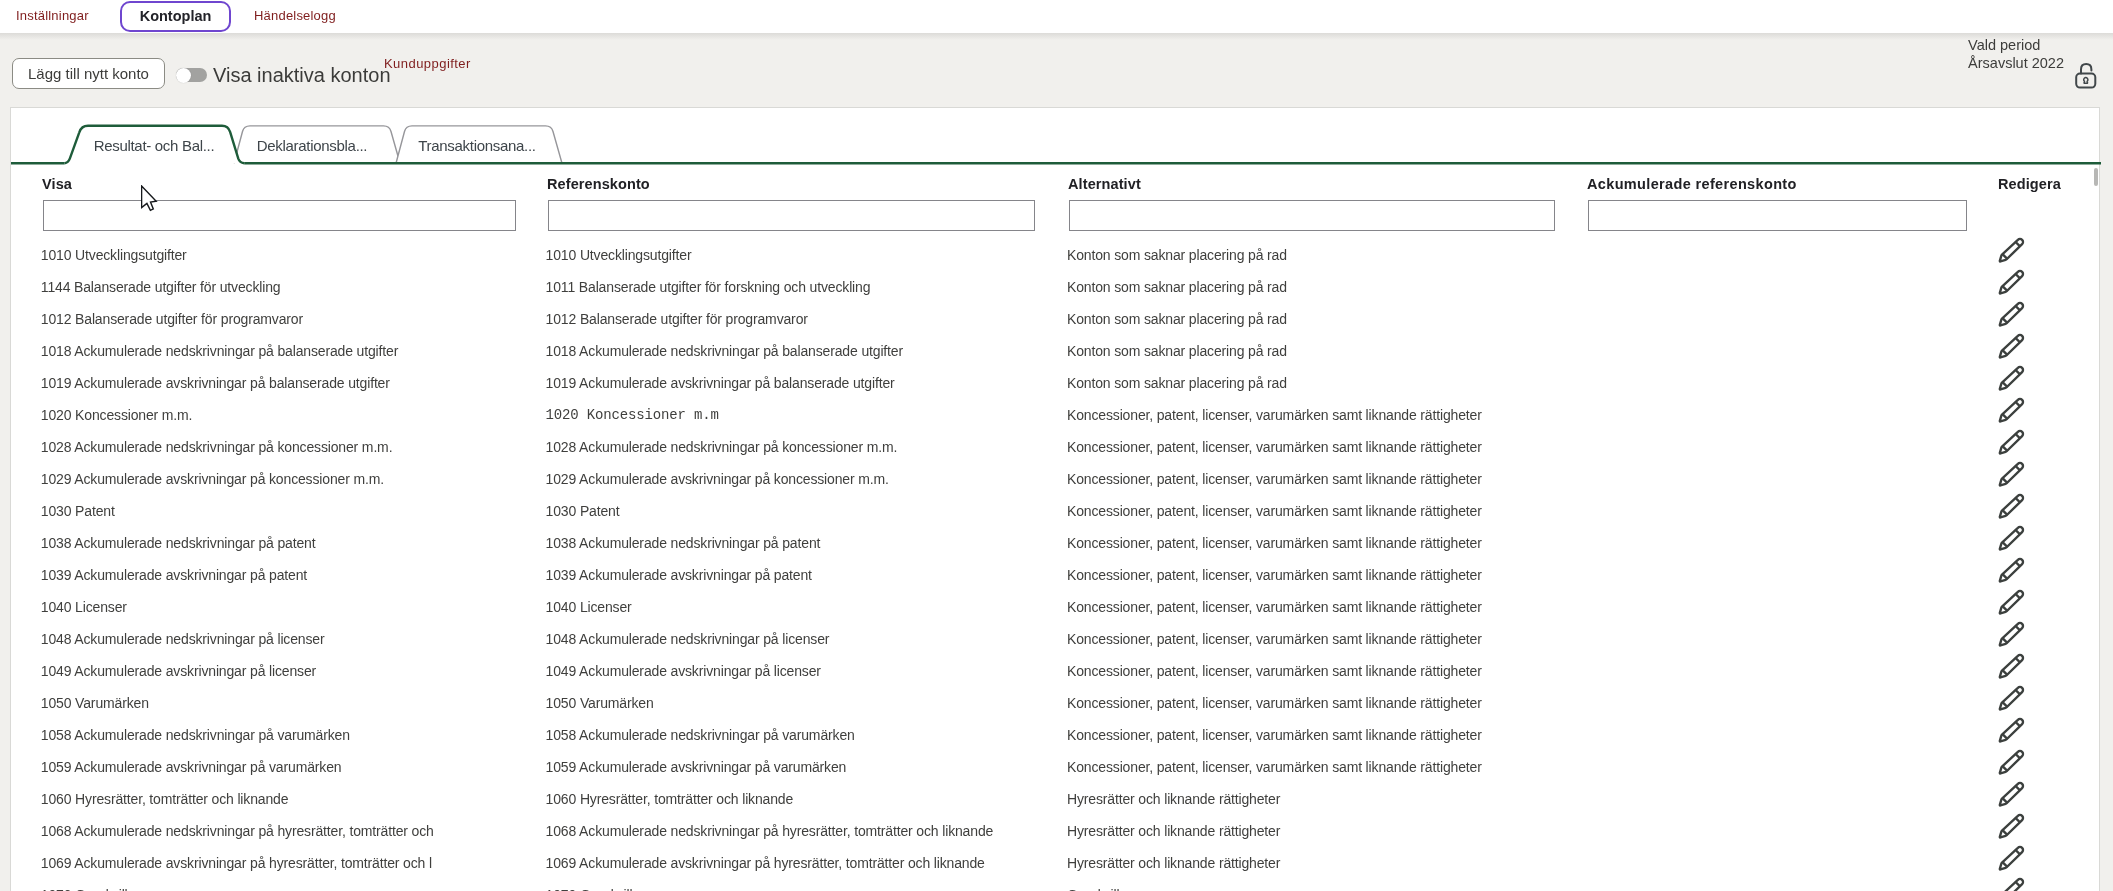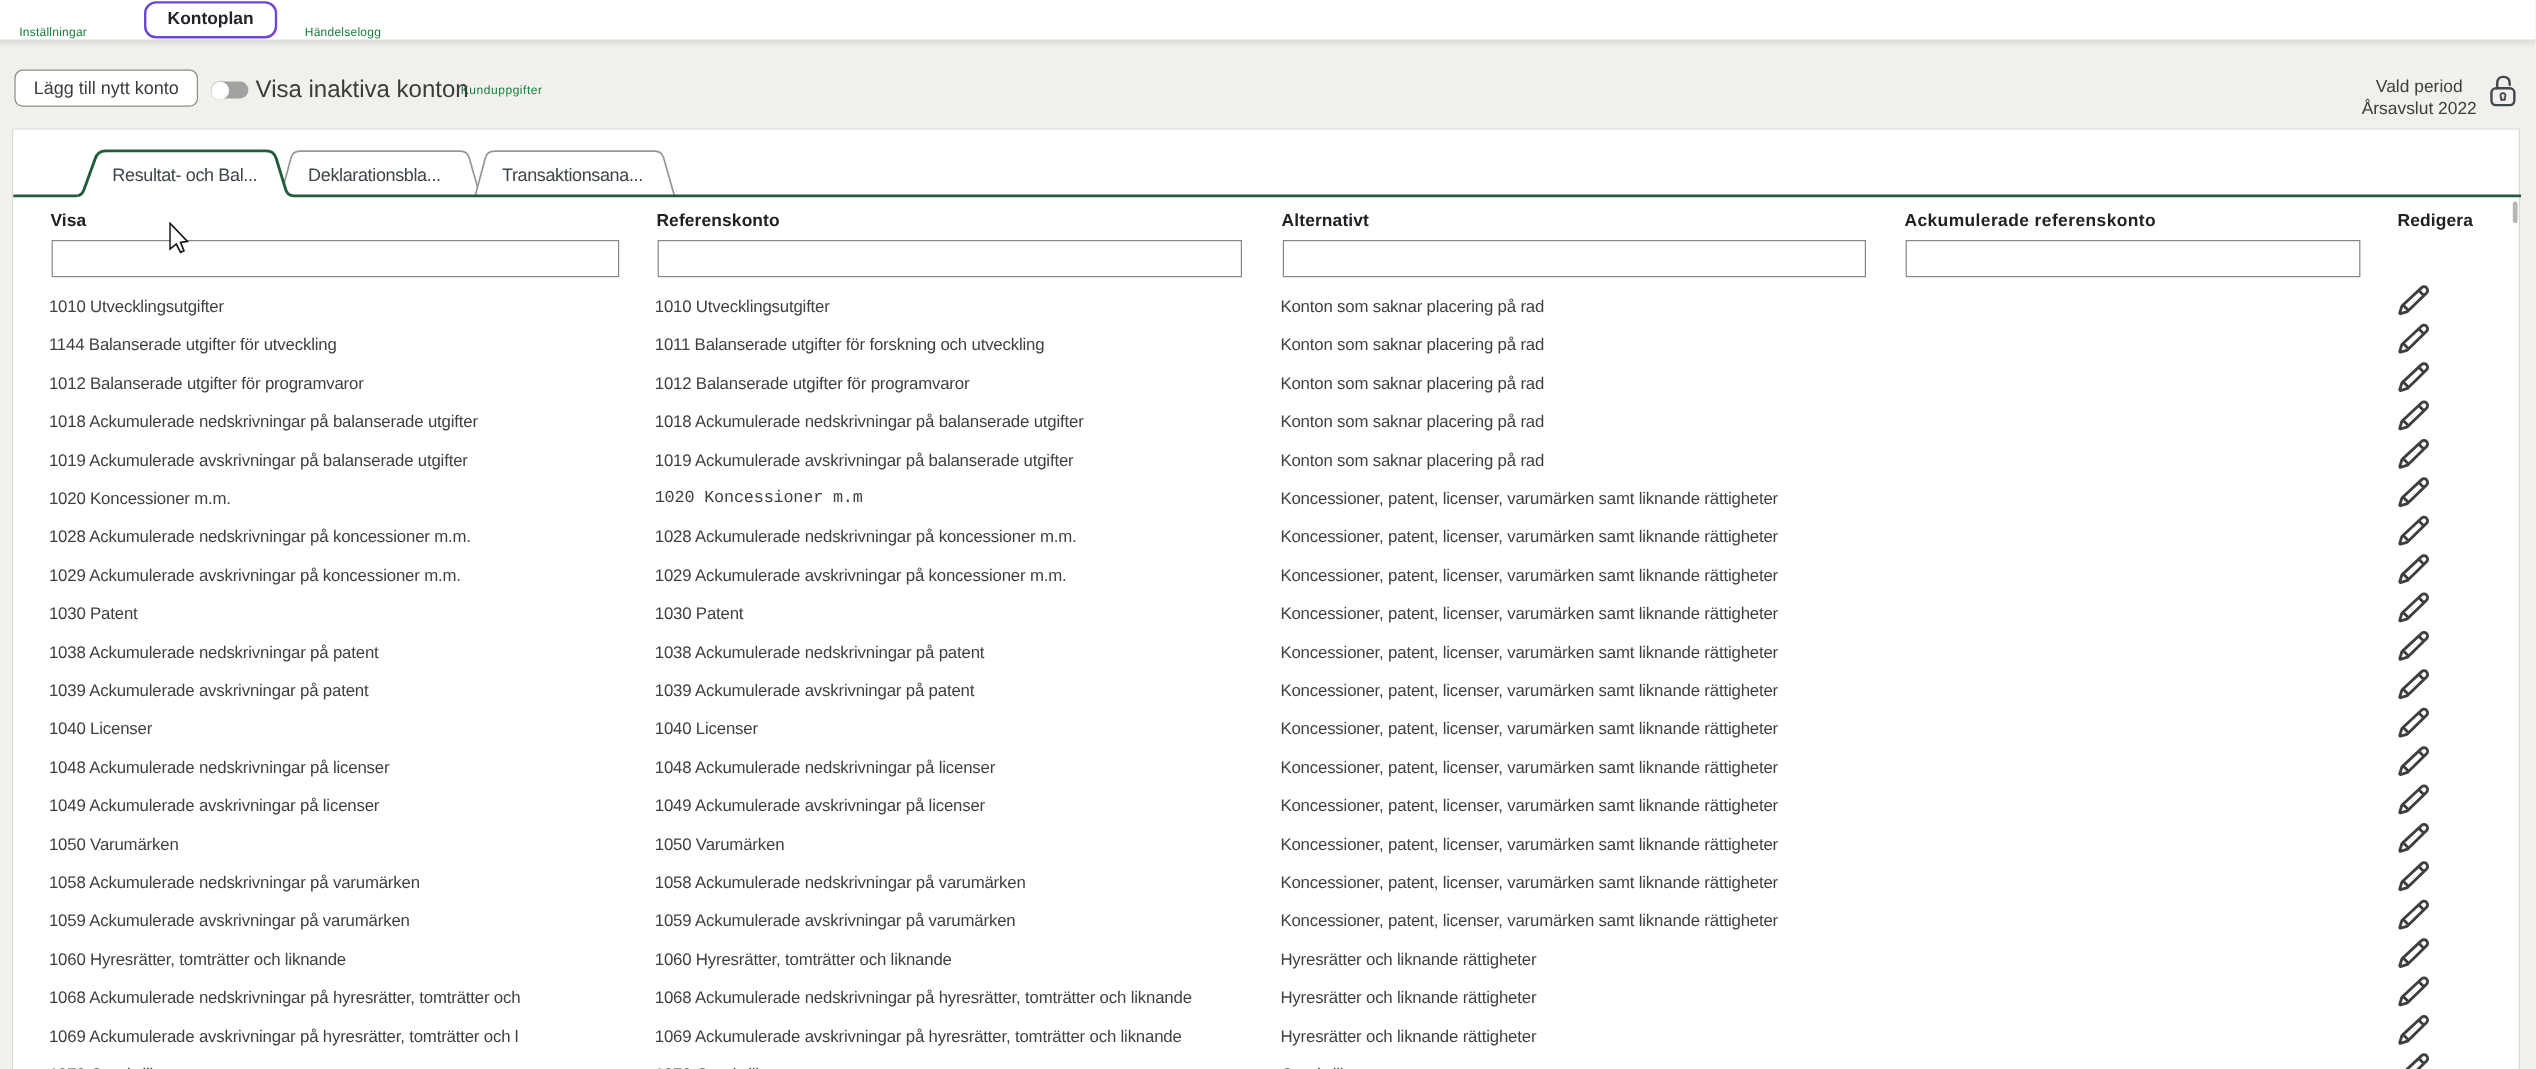--- a/index.html
+++ b/index.html
@@ -1,27 +1,27 @@
 <!DOCTYPE html>
 <html><head><meta charset="utf-8">
 <style>
 *{margin:0;padding:0;box-sizing:border-box;}
 html,body{width:2113px;height:891px;overflow:hidden;background:#f1f0ed;font-family:"Liberation Sans",sans-serif;position:relative;}
 .abs{position:absolute;}
 
 .topbar{position:absolute;left:0;top:0;width:2113px;height:33px;background:#fff;}
-.nav{position:absolute;top:12px;height:31px;display:flex;align-items:center;font-size:10px;letter-spacing:0.2px;color:#15803d;}
+.nav{position:absolute;top:0;height:31px;display:flex;align-items:center;font-size:13px;letter-spacing:0.2px;color:#7f1d1d;}
 .pill{position:absolute;left:120px;top:1px;width:111px;height:30.5px;border:2px solid #6f46cf;border-radius:10px;display:flex;align-items:center;justify-content:center;font-size:14.5px;font-weight:bold;color:#232329;background:#fff;}
 .topshadow{position:absolute;left:0;top:33px;width:2113px;height:7px;background:linear-gradient(#dcdbd8,#f1f0ed);}
 
 .btn{position:absolute;left:12px;top:58px;width:153px;height:31px;background:#fff;border:1.3px solid #8b8b84;border-radius:7px;display:flex;align-items:center;justify-content:center;font-size:15px;color:#3c3c3a;}
 .toggletrack{position:absolute;left:176px;top:68px;width:31px;height:14px;border-radius:7px;background:#a2a2a0;}
 .toggleknob{position:absolute;left:176px;top:67.5px;width:15px;height:15px;border-radius:50%;background:#fff;box-shadow:0 0 1px rgba(0,0,0,0.25);}
 .visalabel{position:absolute;left:213px;top:60px;height:31px;display:flex;align-items:center;font-size:20px;color:#3b3b39;}
-.vald{position:absolute;right:49px;top:64px;text-align:center;font-size:14.5px;line-height:18.4px;color:#3d3d3b;margin-left:40px;}
+.vald{position:absolute;right:49px;top:36px;text-align:left;font-size:14.5px;line-height:18.4px;color:#3d3d3b;margin-left:40px;}
 
 .card{position:absolute;left:10px;top:107px;width:2090px;height:800px;background:#fff;border:1px solid #d9d9d6;}
 .hdr{position:absolute;font-size:14.5px;font-weight:bold;color:#212125;line-height:17px;letter-spacing:0.1px;}
 .fin{position:absolute;height:31.5px;border:1px solid #85858a;background:#fff;}
 .cell{position:absolute;font-size:14px;color:#3f3f3d;line-height:17px;white-space:nowrap;letter-spacing:-0.15px;}
 .pencil{position:absolute;left:1986.4px;width:30px;height:30px;}
 </style></head>
 <body>
 <div class="topbar"></div>
 <div class="nav" style="left:16px;">Inställningar</div>

